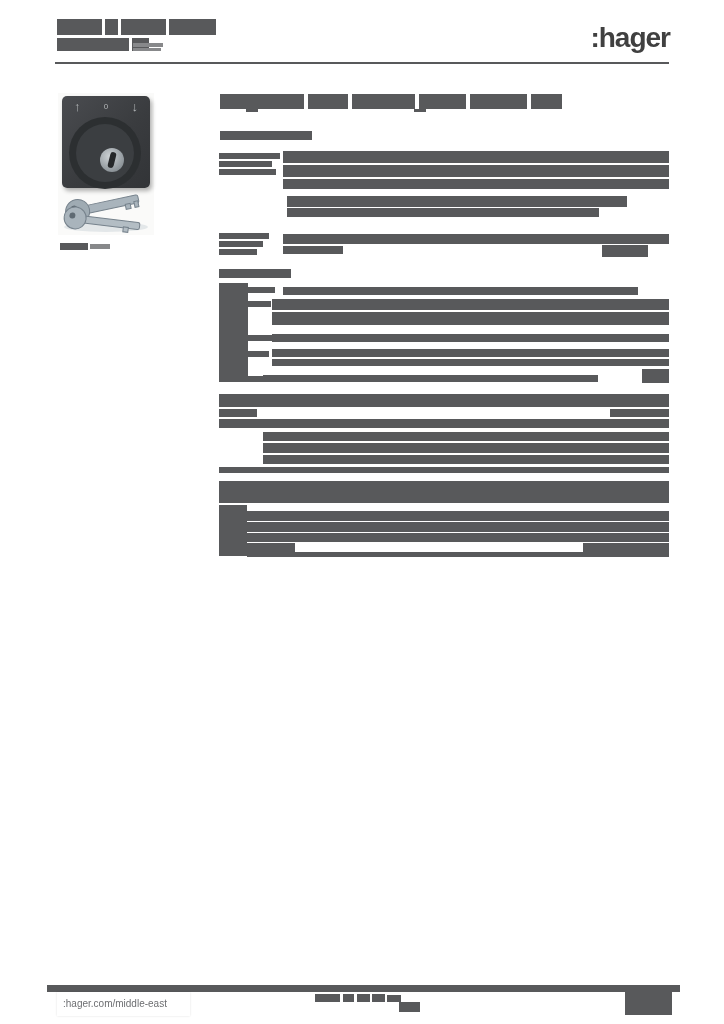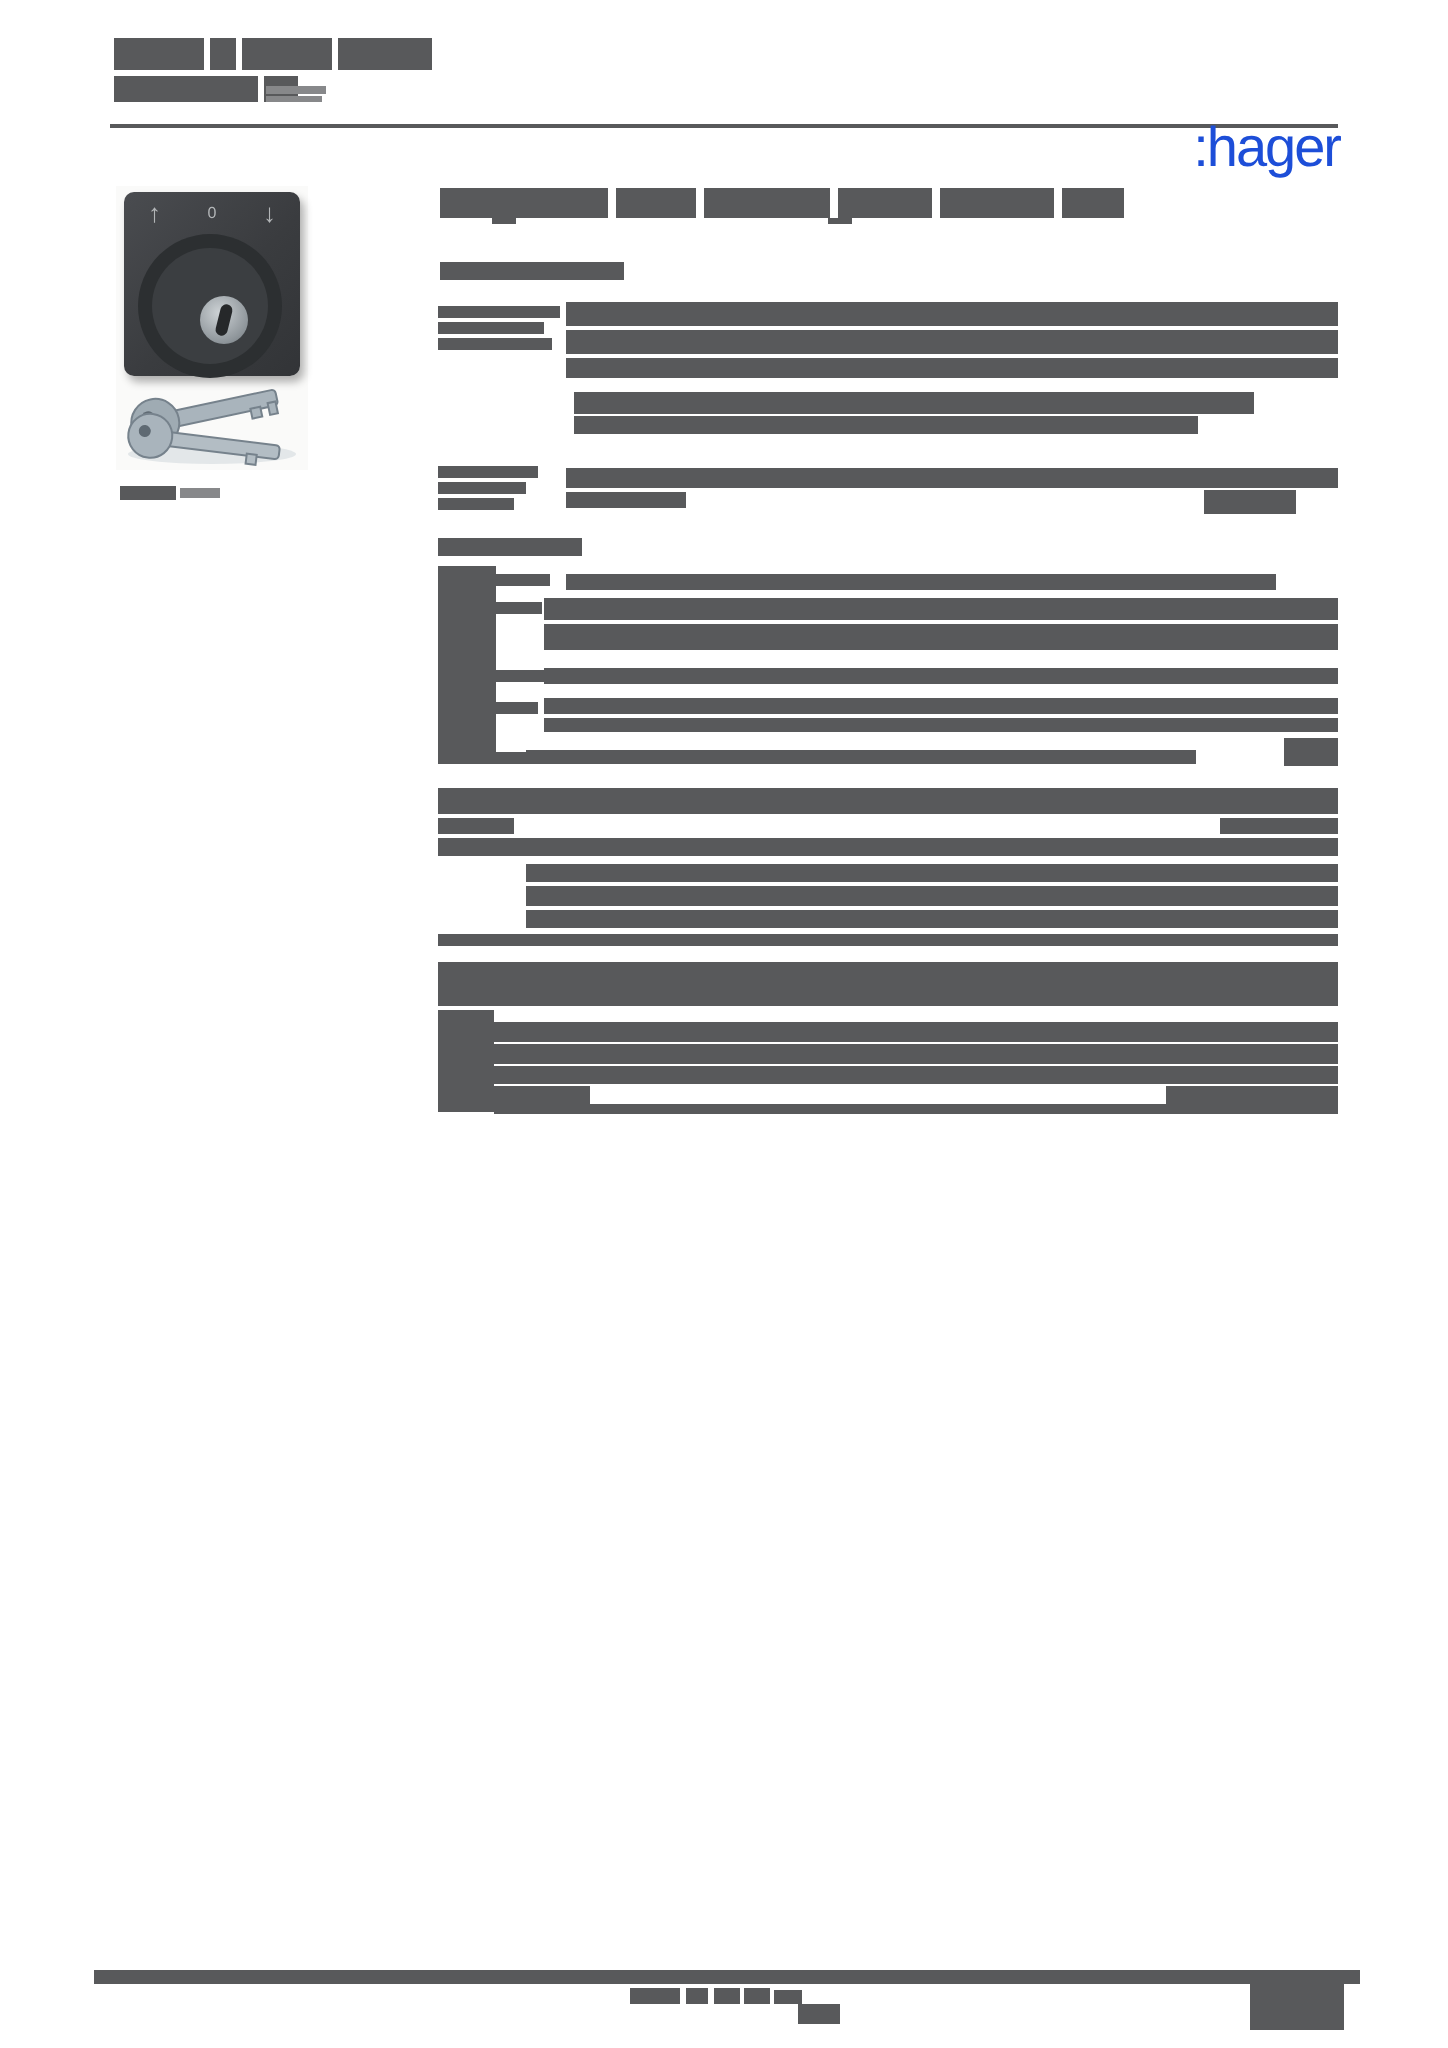--- a/index.html
+++ b/index.html
@@ -5,22 +5,22 @@
   html,body{margin:0;padding:0;background:#ffffff;}
   body{font-family:"Liberation Sans", sans-serif;}
   .page{position:relative;width:724px;height:1024px;background:#ffffff;overflow:hidden;}
 
   
   .bar{position:absolute;background:#58595b;}
   .bar.light{background:#87888a;}
 
   
   .divider{position:absolute;left:55px;top:62px;width:614px;height:2px;background:#58595b;}
-  .logo{position:absolute;top:22px;right:54px;font-size:28px;font-weight:normal;
-        letter-spacing:-1px;color:#1d4ed8;line-height:32px;margin-top:36px;}
+  .logo{position:absolute;top:22px;right:54px;font-size:28px;font-weight:bold;
+        letter-spacing:-1px;color:#404040;line-height:32px;}
 
   
   .photo{position:absolute;left:58px;top:93px;width:96px;height:142px;background:#fafaf9;}
   .plate{position:absolute;left:4px;top:3px;width:88px;height:92px;border-radius:5px;
          background:linear-gradient(135deg,#4a4c50 0%,#3a3c3f 55%,#323437 100%);
          box-shadow:2px 3px 4px rgba(0,0,0,0.30);}
   .sym{position:absolute;top:4px;color:#b2b5b7;font-size:13px;line-height:14px;}
   .sym.up{left:12px;} .sym.down{right:12px;}
   .sym.zero{left:50%;transform:translateX(-50%);font-size:8px;top:4px;}
   .dial{position:absolute;left:7px;top:21px;width:72px;height:72px;border-radius:50%;
@@ -148,15 +148,18 @@
       <div class="bar light" style="left: 90px; top: 244px; width: 20px; height: 5px;"></div>
       <div class="bar" style="left: 315px; top: 994px; width: 25px; height: 8px;"></div>
       <div class="bar" style="left: 343px; top: 994px; width: 11px; height: 8px;"></div>
       <div class="bar" style="left: 357px; top: 994px; width: 13px; height: 8px;"></div>
       <div class="bar" style="left: 372px; top: 994px; width: 13px; height: 8px;"></div>
       <div class="bar" style="left: 387px; top: 995px; width: 14px; height: 7px;"></div>
       <div class="bar" style="left: 399px; top: 1002px; width: 21px; height: 10px;"></div>
     </div>
 
   <div class="footer-band"></div>
+  <div class="footer-box">
+    <span>:hager.com/middle-east</span>
+  </div>
   <div class="pageno"></div>
 
 </div>
 
 </body></html>

